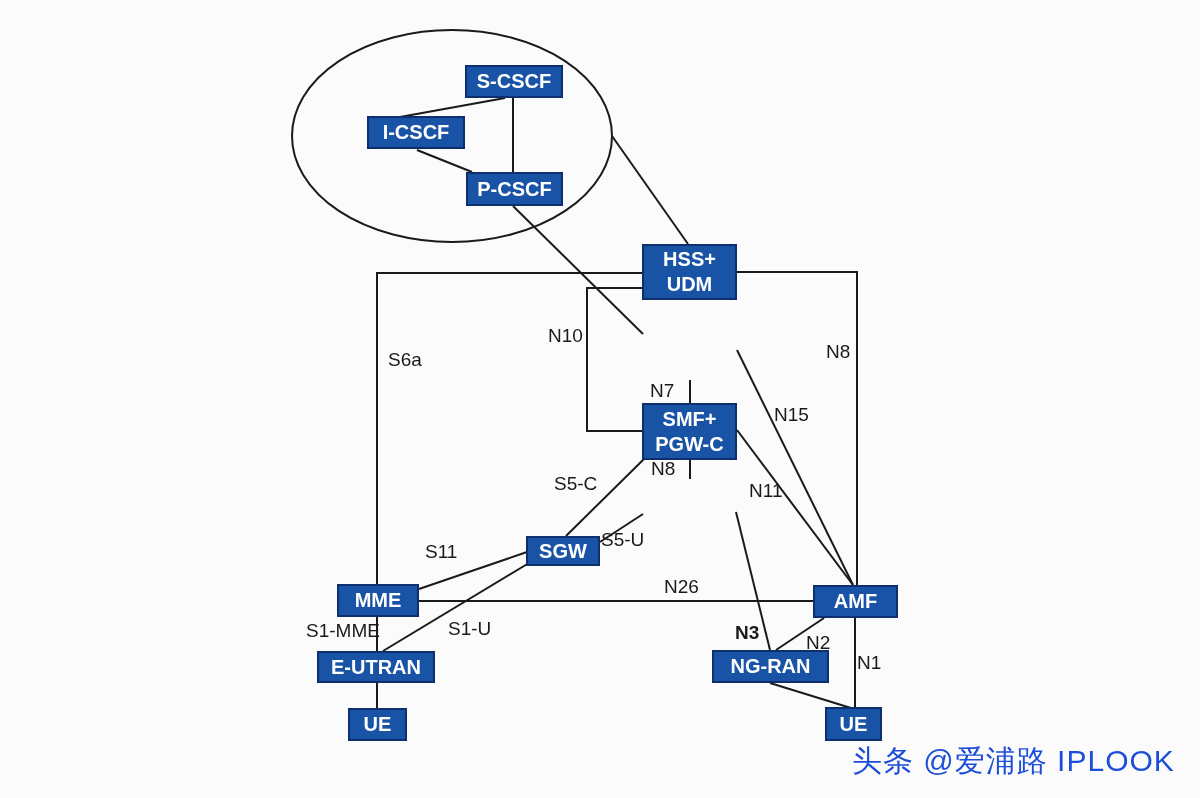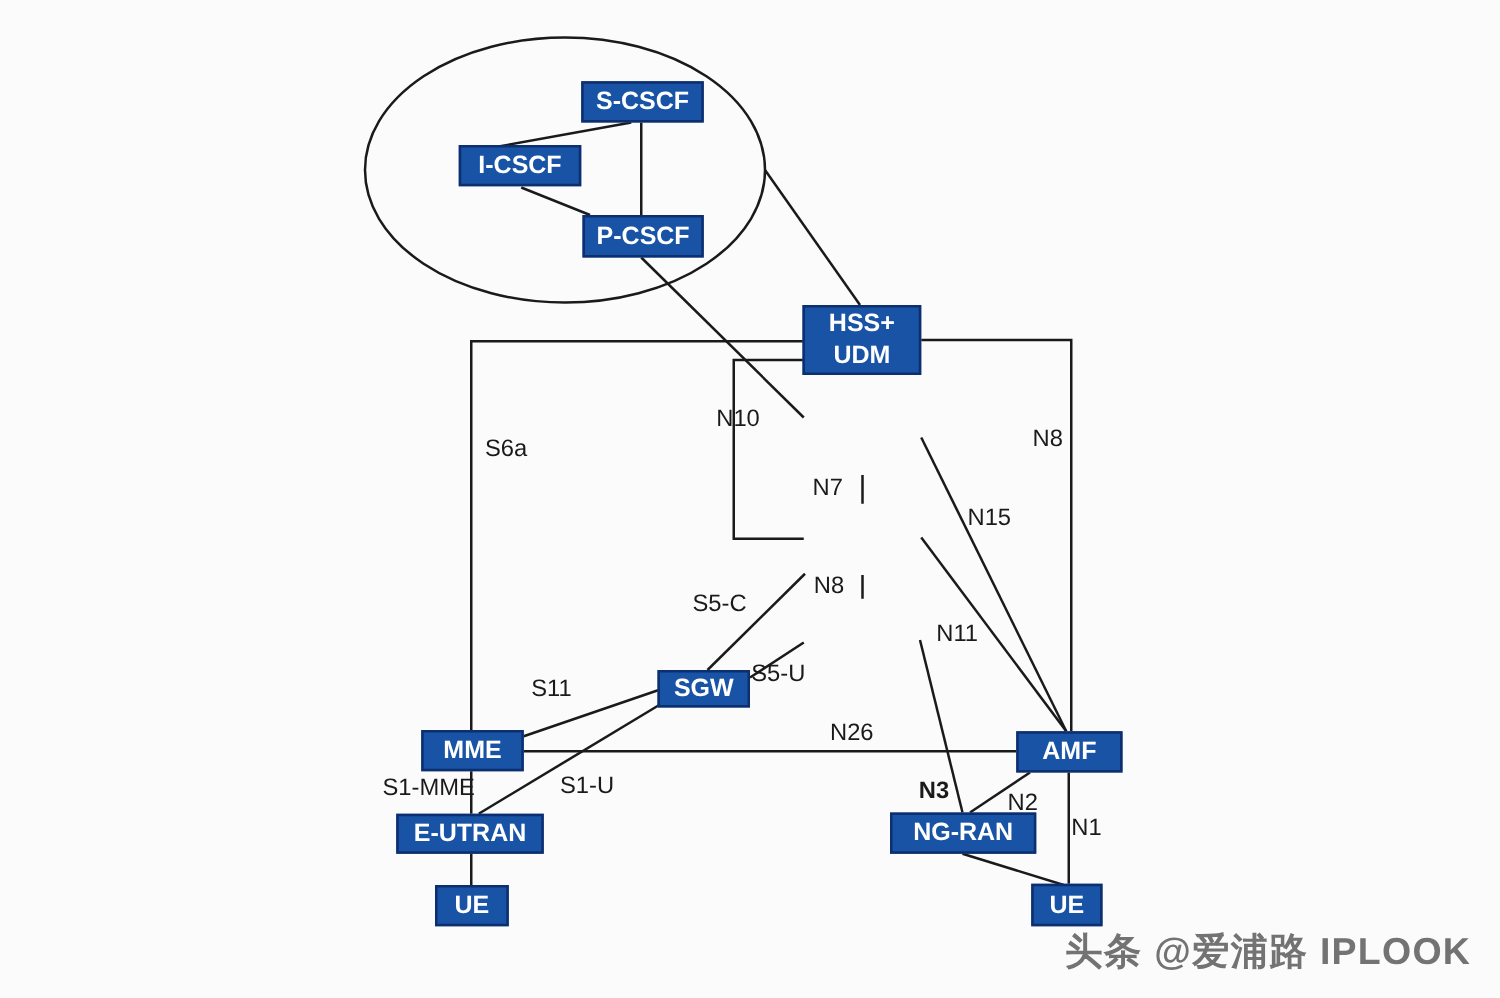--- a/index.html
+++ b/index.html
@@ -30,23 +30,23 @@
   .elabel{
     position:absolute;
     font-size:19px;
     color:var(--label,#1a1a1a);
     white-space:nowrap;
   }
   .watermark{
     position:absolute;
     left:852px;top:741px;
     font-size:30px;
-    font-weight:700;
+    font-weight:400;
     letter-spacing:1px;
-    color:#737373;
+    color:#1d4ed8;
   }
 </style>
 </head>
 <body>
 
 <div class="canvas" style="--node-fill: #1853a6; --node-border: #0e2f6e; --node-text: #ffffff; --line: #1a1a1a; --label: #1a1a1a;">
 
   <svg class="lines" width="1200" height="798">
     <ellipse class="ims-ellipse" cx="452" cy="136" rx="160" ry="106"></ellipse>
     <line class="edge" x1="400" y1="117" x2="505" y2="98"></line>
@@ -81,20 +81,24 @@
       <span>I-CSCF</span>
     </div>
   <div class="node" style="left:466px;top:172px;width:97px;height:34px;justify-content:center;">
       <span>P-CSCF</span>
     </div>
 
   <div class="node" style="left:642px;top:244px;width:95px;height:56px;">
     <span>HSS+</span>
     <span>UDM</span>
   </div>
+  <div class="node" style="left:642px;top:403px;width:95px;height:57px;">
+    <span>SMF+</span>
+    <span>PGW-C</span>
+  </div>
 
   <div class="node" style="left:526px;top:536px;width:74px;height:30px;">
       <span>SGW</span>
     </div>
   <div class="node" style="left:337px;top:584px;width:82px;height:33px;">
       <span>MME</span>
     </div>
   <div class="node" style="left:813px;top:585px;width:85px;height:33px;">
       <span>AMF</span>
     </div>
@@ -105,27 +109,27 @@
       <span>UE</span>
     </div>
   <div class="node" style="left:712px;top:650px;width:117px;height:33px;text-align:center;">
       <span>NG-RAN</span>
     </div>
   <div class="node" style="left:825px;top:707px;width:57px;height:34px;">
       <span>UE</span>
     </div>
 
   <div class="elabel" style="left:388px;top:349px;">S6a</div>
-  <div class="elabel" style="left:548px;top:325px;margin-left:25px;">N10</div>
+  <div class="elabel" style="left:548px;top:325px;">N10</div>
   <div class="elabel" style="left:826px;top:341px;">N8</div>
   <div class="elabel" style="left:650px;top:380px;">N7</div>
   <div class="elabel" style="left:774px;top:404px;">N15</div>
   <div class="elabel" style="left:651px;top:458px;">N8</div>
   <div class="elabel" style="left:554px;top:473px;">S5-C</div>
-  <div class="elabel" style="left:749px;top:497px;">N11</div>
+  <div class="elabel" style="left:749px;top:480px;">N11</div>
   <div class="elabel" style="left:601px;top:529px;">S5-U</div>
   <div class="elabel" style="left:425px;top:541px;">S11</div>
   <div class="elabel" style="left:664px;top:576px;text-align:center;">N26</div>
   <div class="elabel" style="left:306px;top:620px;">S1-MME</div>
   <div class="elabel" style="left:448px;top:618px;">S1-U</div>
   <div class="elabel" style="left:735px;top:622px;font-weight:bold;">N3</div>
   <div class="elabel" style="left:806px;top:632px;">N2</div>
   <div class="elabel" style="left:857px;top:652px;">N1</div>
 
   <div class="watermark">头条 @爱浦路 IPLOOK</div>

